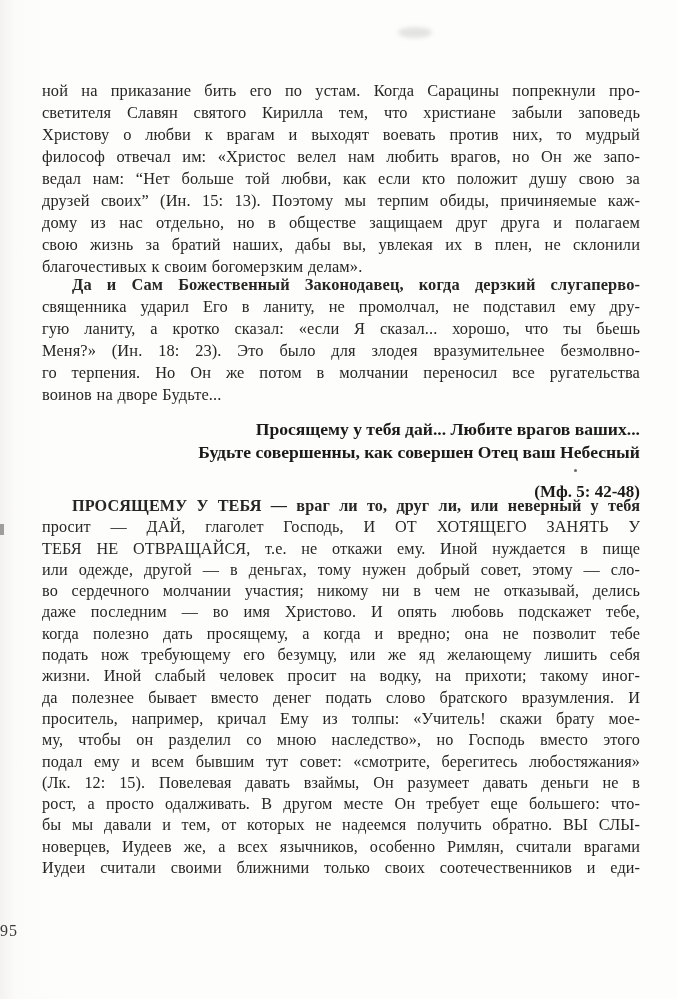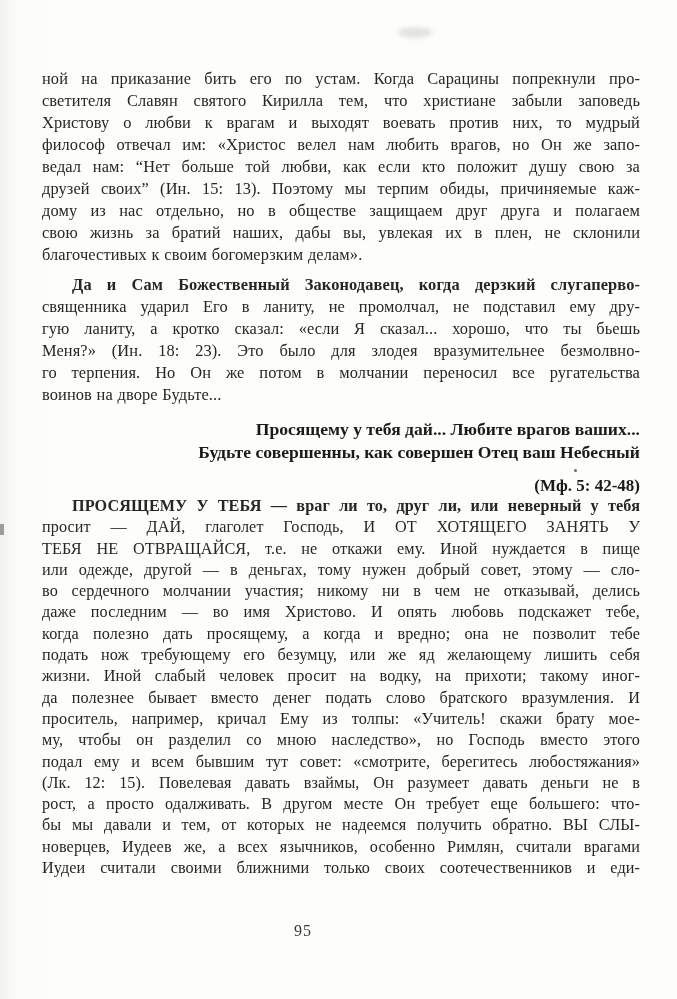--- a/index.html
+++ b/index.html
@@ -23,44 +23,43 @@
     height: 22px;
     text-align: justify;
     text-align-last: justify;
     text-justify: inter-word;
     word-spacing: 0.5px;
     letter-spacing: 0.1px;
   }
   .ln.last { text-align-last: left; }
   .ln.ind  { text-indent: 30px; font-weight: bold; }
 
-  #para1 { top: 68px; }
+  #para1 { top: 80px; }
   #para2 { top: 274px; }
 
   .heading {
     position: absolute;
     left: 42px;
     width: 598px;
     top: 418px;
     text-align: right;
     font-weight: bold;
     color: #1b1a19;
   }
   .heading .hline { font-size: 17.6px; line-height: 22.5px; }
-  .heading .ref   { font-size: 17px;   line-height: 22px; margin-top: 12px; }
+  .heading .ref   { font-size: 17px;   line-height: 22px; margin-top: 18px; }
 
   #para3 { top: 496px; }
   #para3 .ln { font-size: 16.2px; line-height: 21.3px; height: 21.3px; }
 
   .page-number {
     position: absolute;
     top: 922px;
     left: 0;
     width: 606px;
-    text-align: center;
     font-size: 16px;
     letter-spacing: 1px;
     color: #3a3938;
   }
 
   
   .smudge {
     position: absolute; left: 398px; top: 27px;
     width: 34px; height: 11px; border-radius: 50%;
     background: rgba(170,168,165,0.30); filter: blur(2px);

